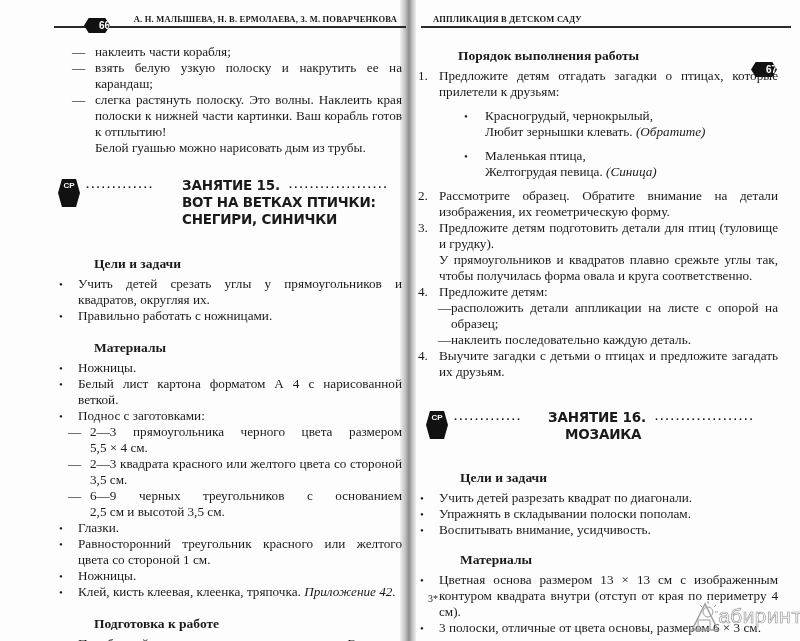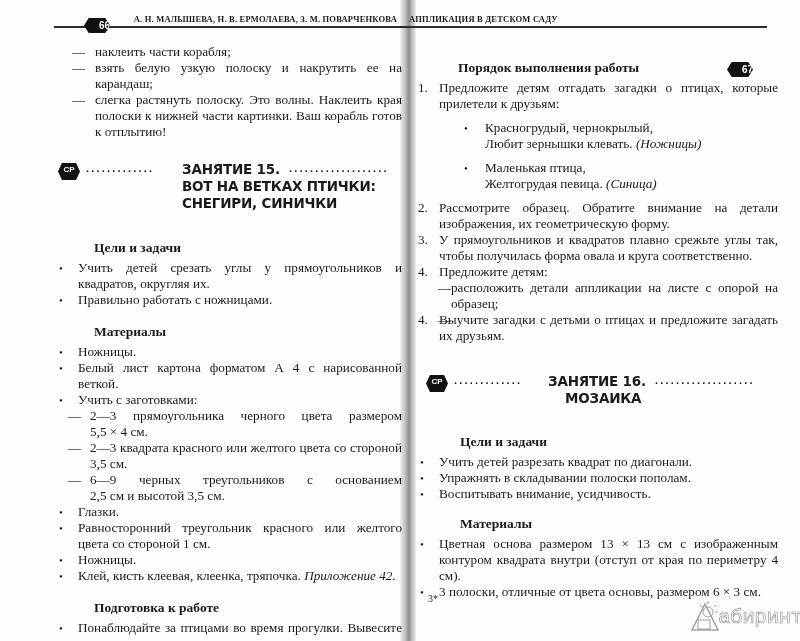--- a/index.html
+++ b/index.html
@@ -9,21 +9,21 @@
   .page { position: absolute; top: 0; height: 641px; background: #fdfdfd; }
   .page-left { left: 0; width: 403px; }
   .page-right { left: 413px; width: 387px; }
 
   .gutter { position: absolute; left: 400px; top: 0; width: 16px; height: 641px;
     background: linear-gradient(to right, #f2f2f2 0%, #bdbdbd 35%, #8e8e8e 55%, #c9c9c9 80%, #efefef 100%); }
 
   
   .run-header { position: absolute; top: 14px; height: 14px; }
   .rh-left { left: 54px; width: 352px; }
-  .rh-right { left: 397px; width: 370px; }
+  .rh-right { left: 421px; width: 370px; }
   .rh-rule { position: absolute; top: 12px; height: 2px; background: #2a2a2a; }
   .rh-left .rh-rule { left: 0; right: 0; }
   .rh-right .rh-rule { left: 0; right: 0; }
   .rh-text { position: absolute; top: 0; font-family: "Liberation Serif", serif; font-weight: bold; font-size: 8.5px; letter-spacing: 0.2px; white-space: nowrap; text-transform: uppercase; }
   .rh-left .rh-text { right: 9px; }
   .rh-right .rh-text { left: 12px; }
   .page-badge { position: absolute; top: 4px; width: 26px; height: 15px; background: #111; color: #fff;
     font-family: "Liberation Sans", sans-serif; font-weight: bold; font-size: 10px; text-align: right; line-height: 15px;
     clip-path: polygon(18% 0, 82% 0, 100% 50%, 82% 100%, 18% 100%, 0 50%); }
   .rh-left .page-badge { left: 30px; }
@@ -31,21 +31,21 @@
 
   .content { position: absolute; font-size: 13.2px; line-height: 16px; }
   .left-content { left: 72px; top: 44px; width: 330px; }
   .right-content { left: 418px; top: 44px; width: 360px; }
 
   .dash-item { position: relative; padding-left: 23px; text-align: justify; }
   .dash-item .mark { position: absolute; left: 0; top: 0; }
   .plain-para { padding-left: 23px; }
 
   .lesson-head { position: relative; margin-top: 22px; height: 60px; }
-  .cp-badge { position: absolute; width: 22px; height: 17px; background: #111; color: #fff; font-family: "Liberation Sans", sans-serif;
+  .cp-badge { position: absolute; width: 22px; height: 28px; background: #111; color: #fff; font-family: "Liberation Sans", sans-serif;
     font-weight: bold; font-size: 8px; line-height: 13px; text-align: center;
     clip-path: polygon(18% 0, 82% 0, 100% 50%, 82% 100%, 18% 100%, 0 50%); }
   .dots { position: absolute; font-family: "Liberation Sans", sans-serif; font-weight: bold; font-size: 11px; letter-spacing: 2.2px; line-height: 13px; }
   .lesson-title { position: absolute; font-family: "DejaVu Sans", sans-serif; font-weight: bold; font-size: 13.5px; line-height: 17px; letter-spacing: -0.2px; }
 
   .sub-head { font-weight: bold; font-size: 13.5px; margin: 14px 0 4px 0; }
   .bullet { position: relative; padding-left: 21px; text-align: justify; }
   .bullet .mark { position: absolute; left: 2px; top: 0; font-size: 11px; }
   .sub-dash { position: relative; padding-left: 33px; text-align: justify; }
   .sub-dash .mark { position: absolute; left: 11px; top: 0; }
@@ -79,38 +79,39 @@
 <div class="run-header rh-right">
   <div class="rh-rule"></div>
   <div class="rh-text">Аппликация в детском саду</div>
   <div class="page-badge">67</div>
 </div>
 
 <div class="content left-content">
   <div class="dash-item"><span class="mark">—</span><span>наклеить части корабля;</span></div>
   <div class="dash-item"><span class="mark">—</span><span>взять белую узкую полоску и накрутить ее на карандаш;</span></div>
   <div class="dash-item"><span class="mark">—</span><span>слегка растянуть полоску. Это волны. Наклеить края полоски к нижней части картинки. Ваш корабль готов к отплытию!</span></div>
+  <div class="plain-para">Белой гуашью можно нарисовать дым из трубы.</div>
 
   <div class="lesson-head">
     <div class="cp-badge" style="left:-14px; top:1px;">СР</div>
     <div class="dots" style="left:14px; top:0px;">.............</div>
     <div class="lesson-title" style="left:110px; top:-1px;">ЗАНЯТИЕ 15.</div>
     <div class="dots" style="left:217px; top:0px;">...................</div>
     <div class="lesson-title" style="left:110px; top:16px;">ВОТ НА ВЕТКАХ ПТИЧКИ:</div>
     <div class="lesson-title" style="left:110px; top:33px;">СНЕГИРИ, СИНИЧКИ</div>
   </div>
 
   <div class="sub-head" style="margin-left:22px; margin-top:18px;">Цели и задачи</div>
   <div class="bullet" style="margin-left:-15px;"><span class="mark">•</span><span>Учить детей срезать углы у прямоугольников и квадратов, округляя их.</span></div>
   <div class="bullet" style="margin-left:-15px;"><span class="mark">•</span><span>Правильно работать с ножницами.</span></div>
 
   <div class="sub-head" style="margin-left:22px; margin-top:16px;">Материалы</div>
   <div class="bullet" style="margin-left:-15px;"><span class="mark">•</span><span>Ножницы.</span></div>
   <div class="bullet" style="margin-left:-15px;"><span class="mark">•</span><span>Белый лист картона форматом А 4 с нарисованной веткой.</span></div>
-  <div class="bullet" style="margin-left:-15px;"><span class="mark">•</span><span>Учить с заготовками:</span></div>
+  <div class="bullet" style="margin-left:-15px;"><span class="mark">•</span><span>Поднос с заготовками:</span></div>
 
   <div class="sub-dash" style="margin-left:-15px;">
       <span class="mark">—</span>
       <div class="justify-wide">2—3 прямоугольника черного цвета размером</div>
       <div>5,5 × 4 см.</div>
     </div>
   <div class="sub-dash" style="margin-left:-15px;">
       <span class="mark">—</span>
       <div class="justify-wide">2—3 квадрата красного или желтого цвета со стороной</div>
       <div>3,5 см.</div>
@@ -124,42 +125,43 @@
   <div class="bullet" style="margin-left:-15px;"><span class="mark">•</span><span>Глазки.</span></div>
   <div class="bullet" style="margin-left:-15px;"><span class="mark">•</span><span>Равносторонний треугольник красного или желтого цвета со стороной 1 см.</span></div>
   <div class="bullet" style="margin-left:-15px;"><span class="mark">•</span><span>Ножницы.</span></div>
   <div class="bullet" style="margin-left:-15px;"><span class="mark">•</span><span>Клей, кисть клеевая, клеенка, тряпочка. </span><i>Приложение 42.</i></div>
 
   <div class="sub-head" style="margin-left:22px; margin-top:16px;">Подготовка к работе</div>
   <div class="bullet" style="margin-left:-15px;"><span class="mark">•</span><span>Понаблюдайте за птицами во время прогулки. Вывесите кормушки для птиц.</span></div>
 </div>
 
 <div class="content right-content">
-  <div class="sub-head" style="margin-left:40px; margin-top:16px;">Порядок выполнения работы</div>
+  <div class="sub-head" style="margin-left:40px; margin-top:4px;">Порядок выполнения работы</div>
   <div class="num-item"><span class="mark">1.</span><span>Предложите детям отгадать загадки о птицах, которые прилетели к друзьям:</span></div>
 
   <div class="riddle">
       <span class="mark">•</span>
       <div>Красногрудый, чернокрылый,</div>
-      <div><span>Любит зернышки клевать. </span><i>(Ножницы)</i></div>
+      <div><span>Любит зернышки клевать. </span><i>(Обратите)</i></div>
     </div>
   <div class="riddle">
       <span class="mark">•</span>
       <div>Маленькая птица,</div>
       <div><span>Желтогрудая певица. </span><i>(Синица)</i></div>
     </div>
 
   <div class="num-item"><span class="mark">2.</span><span>Рассмотрите образец. Обратите внимание на детали изображения, их геометрическую форму.</span></div>
   <div class="num-item">
       <span class="mark">3.</span>
+      <div>Предложите детям подготовить детали для птиц (туловище и грудку).</div>
       <div>У прямоугольников и квадратов плавно срежьте углы так, чтобы получилась форма овала и круга соответственно.</div>
     </div>
   <div class="num-item"><span class="mark">4.</span><span>Предложите детям:</span></div>
   <div class="sub-dash" style="padding-left:33px;"><span class="mark" style="left:20px;">—</span><span>расположить детали аппликации на листе с опорой на образец;</span></div>
-  <div class="sub-dash" style="padding-left:33px;"><span class="mark" style="left:20px;">—</span></div>
+  <div class="sub-dash" style="padding-left:33px;"><span class="mark" style="left:20px;">—</span><span>наклеить последовательно каждую деталь.</span></div>
   <div class="num-item"><span class="mark">4.</span><span>Выучите загадки с детьми о птицах и предложите загадать их друзьям.</span></div>
 
   <div class="lesson-head" style="margin-top:30px; height:40px;">
     <div class="cp-badge" style="left:8px; top:1px;">СР</div>
     <div class="dots" style="left:36px; top:0px;">.............</div>
     <div class="lesson-title" style="left:130px; top:-1px;">ЗАНЯТИЕ 16.</div>
     <div class="dots" style="left:237px; top:0px;">...................</div>
     <div class="lesson-title" style="left:147px; top:16px;">МОЗАИКА</div>
   </div>
 

